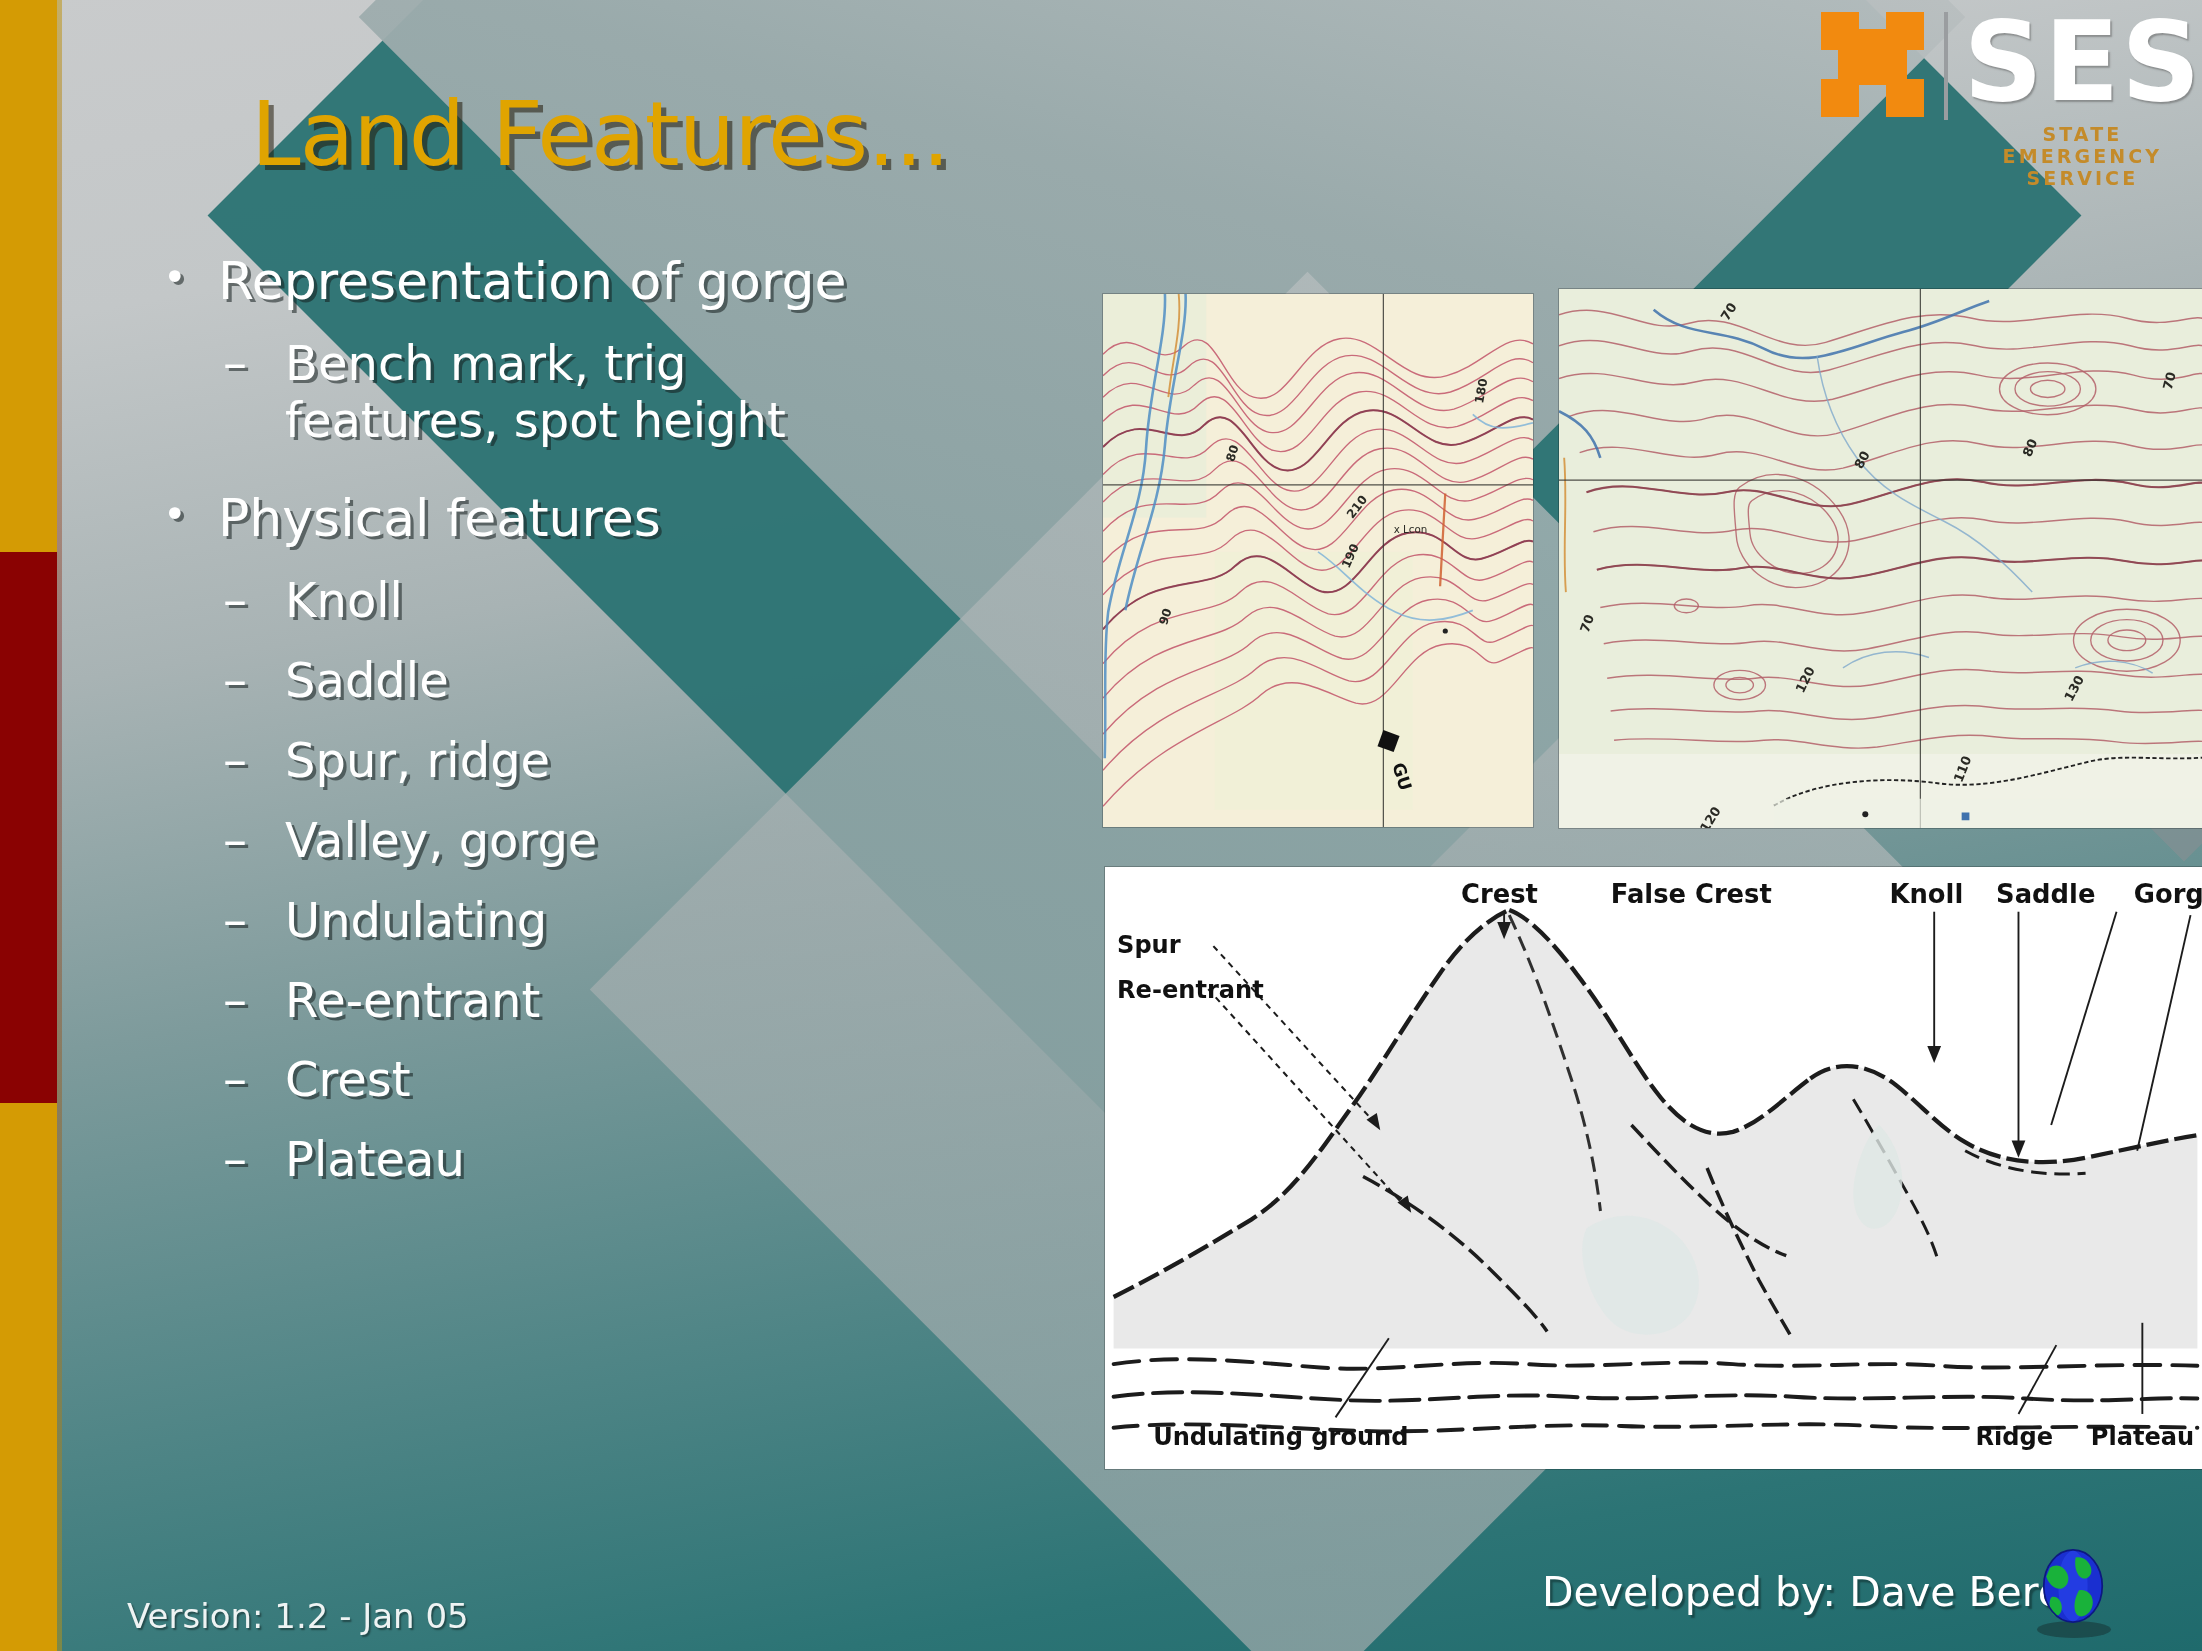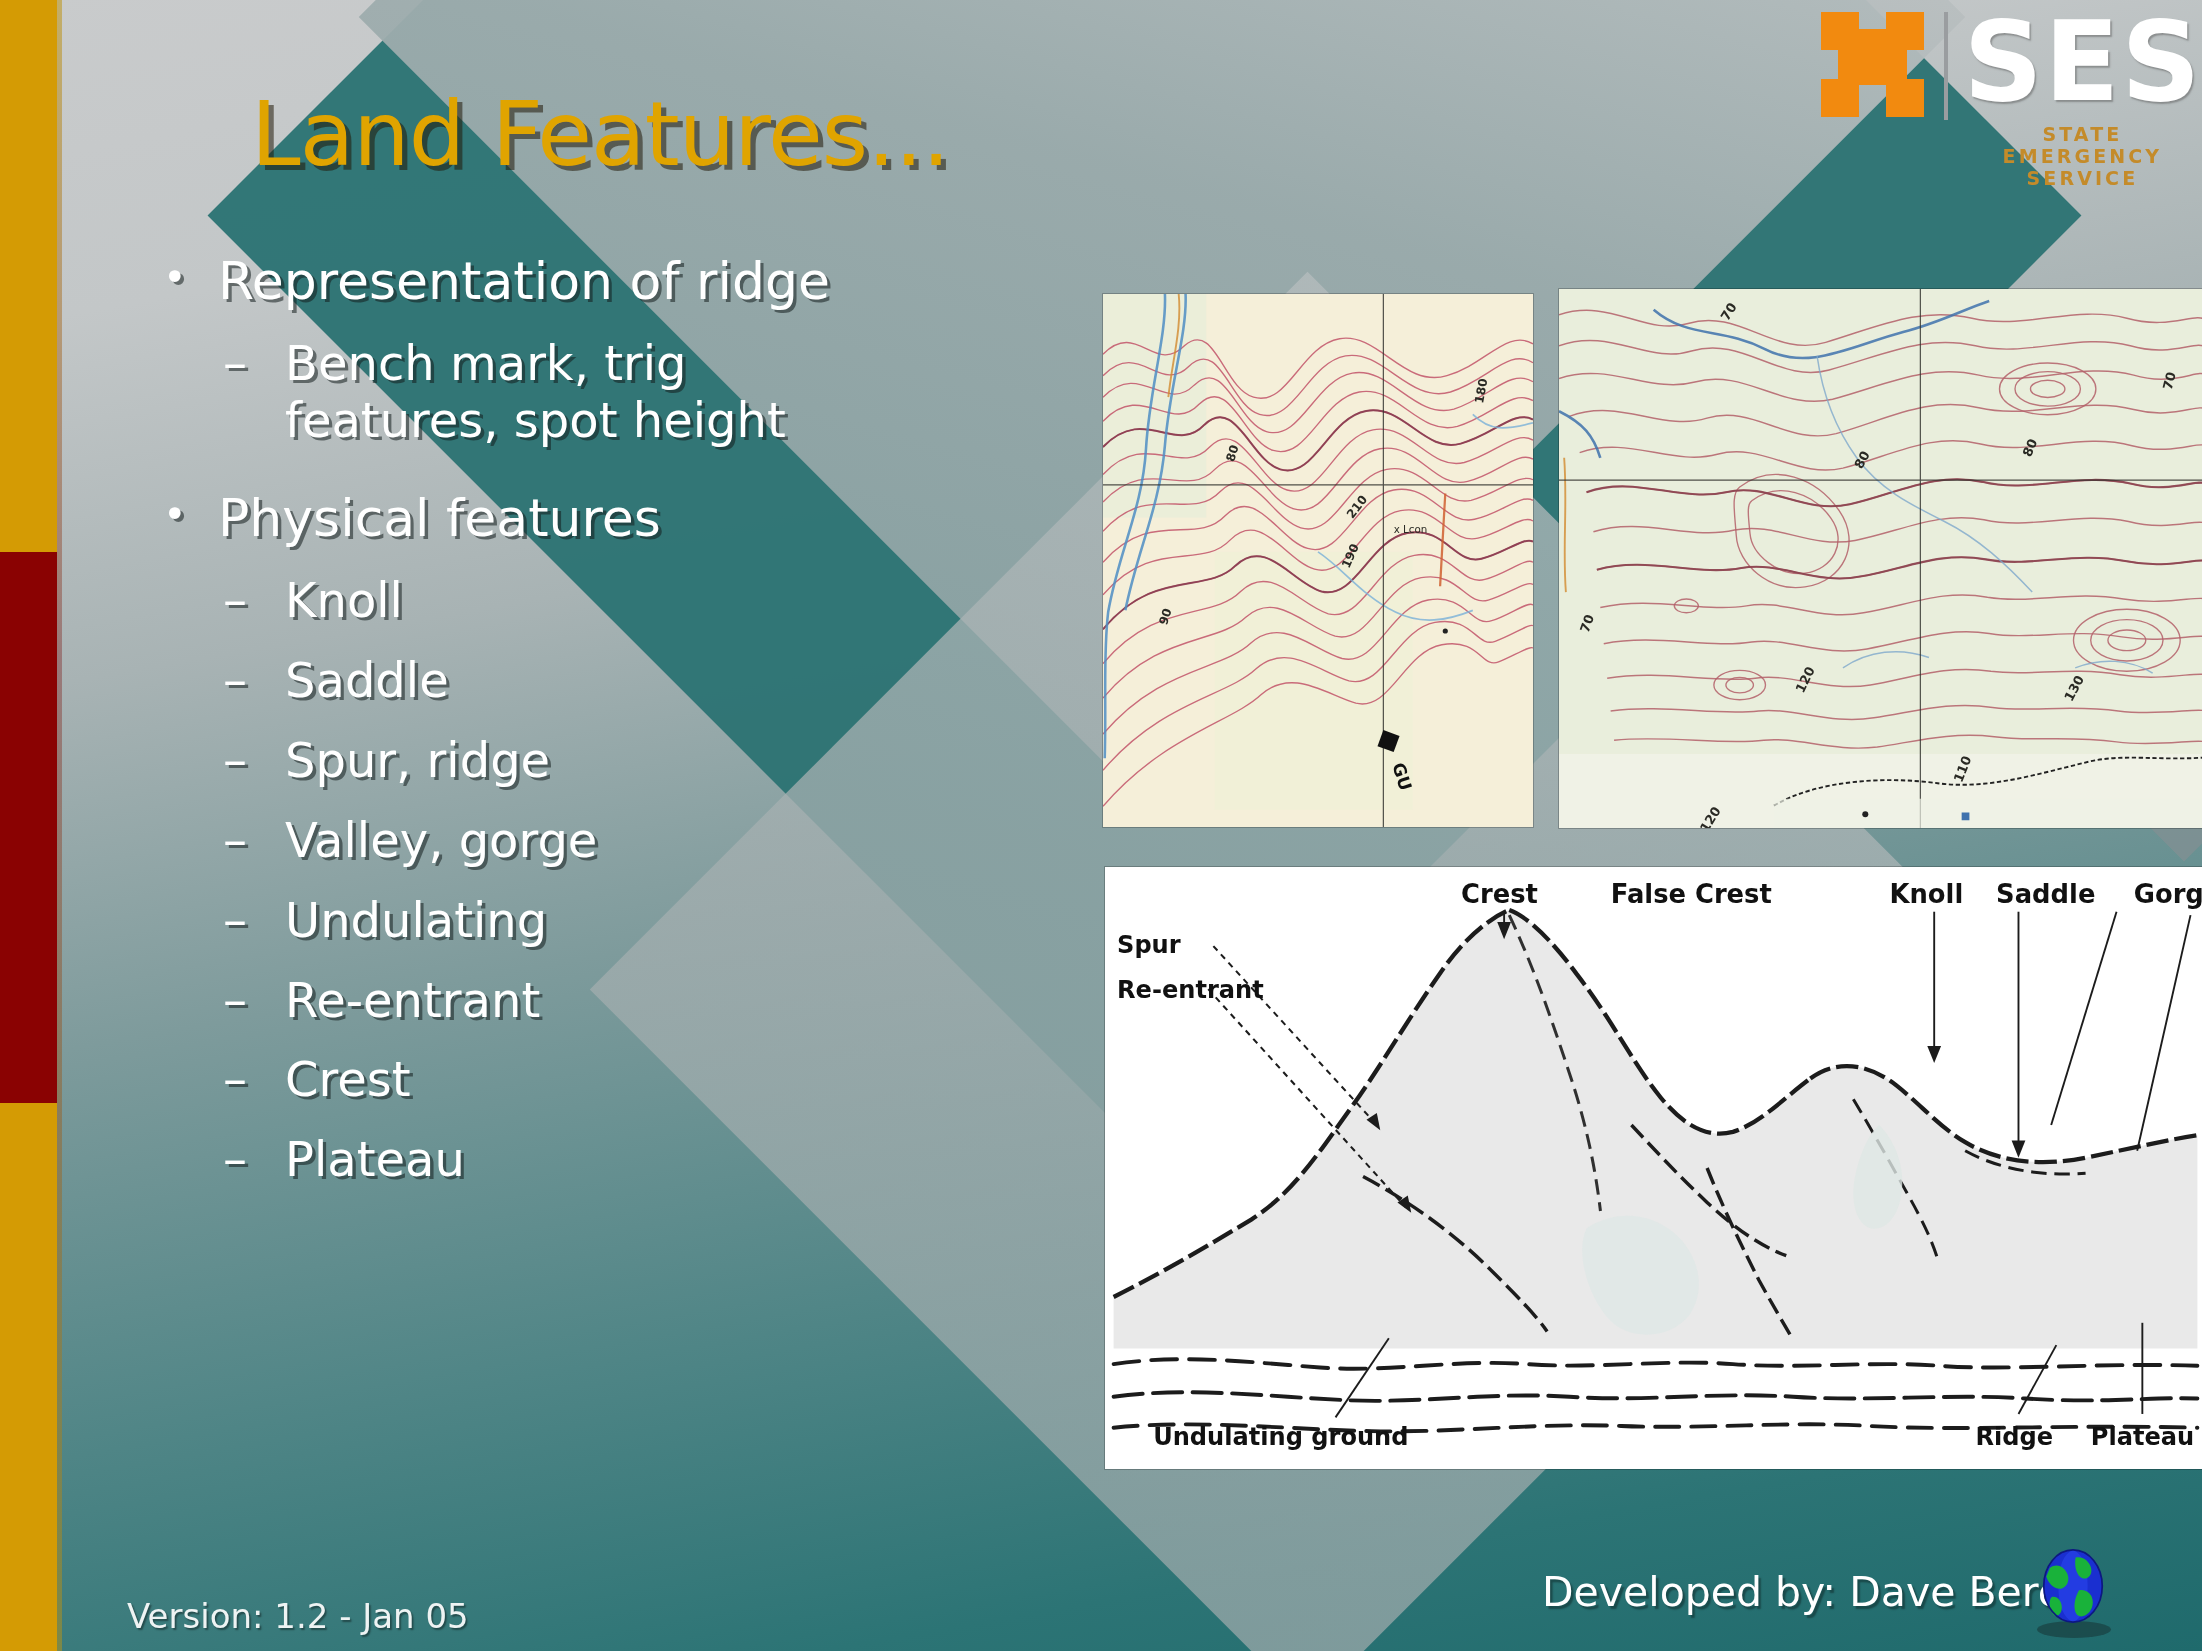--- a/index.html
+++ b/index.html
@@ -94,21 +94,21 @@
     <div class="seg g2"></div>
   </div>
   <div class="edge-hair"></div>
 
   <div class="title">Land Features...</div>
 
   <div class="body">
 
     <div class="b1">
       <span class="dot">•</span>
-      <span class="txt">Representation of ridge</span>
+      <span class="txt">Representation of gorge</span>
     </div>
 
     <div class="gap-s"></div>
 
     <div class="b2">
       <span class="dash">–</span>
       <span class="txt">Bench mark, trig features, spot height</span>
     </div>
 
     <div class="gap"></div>

